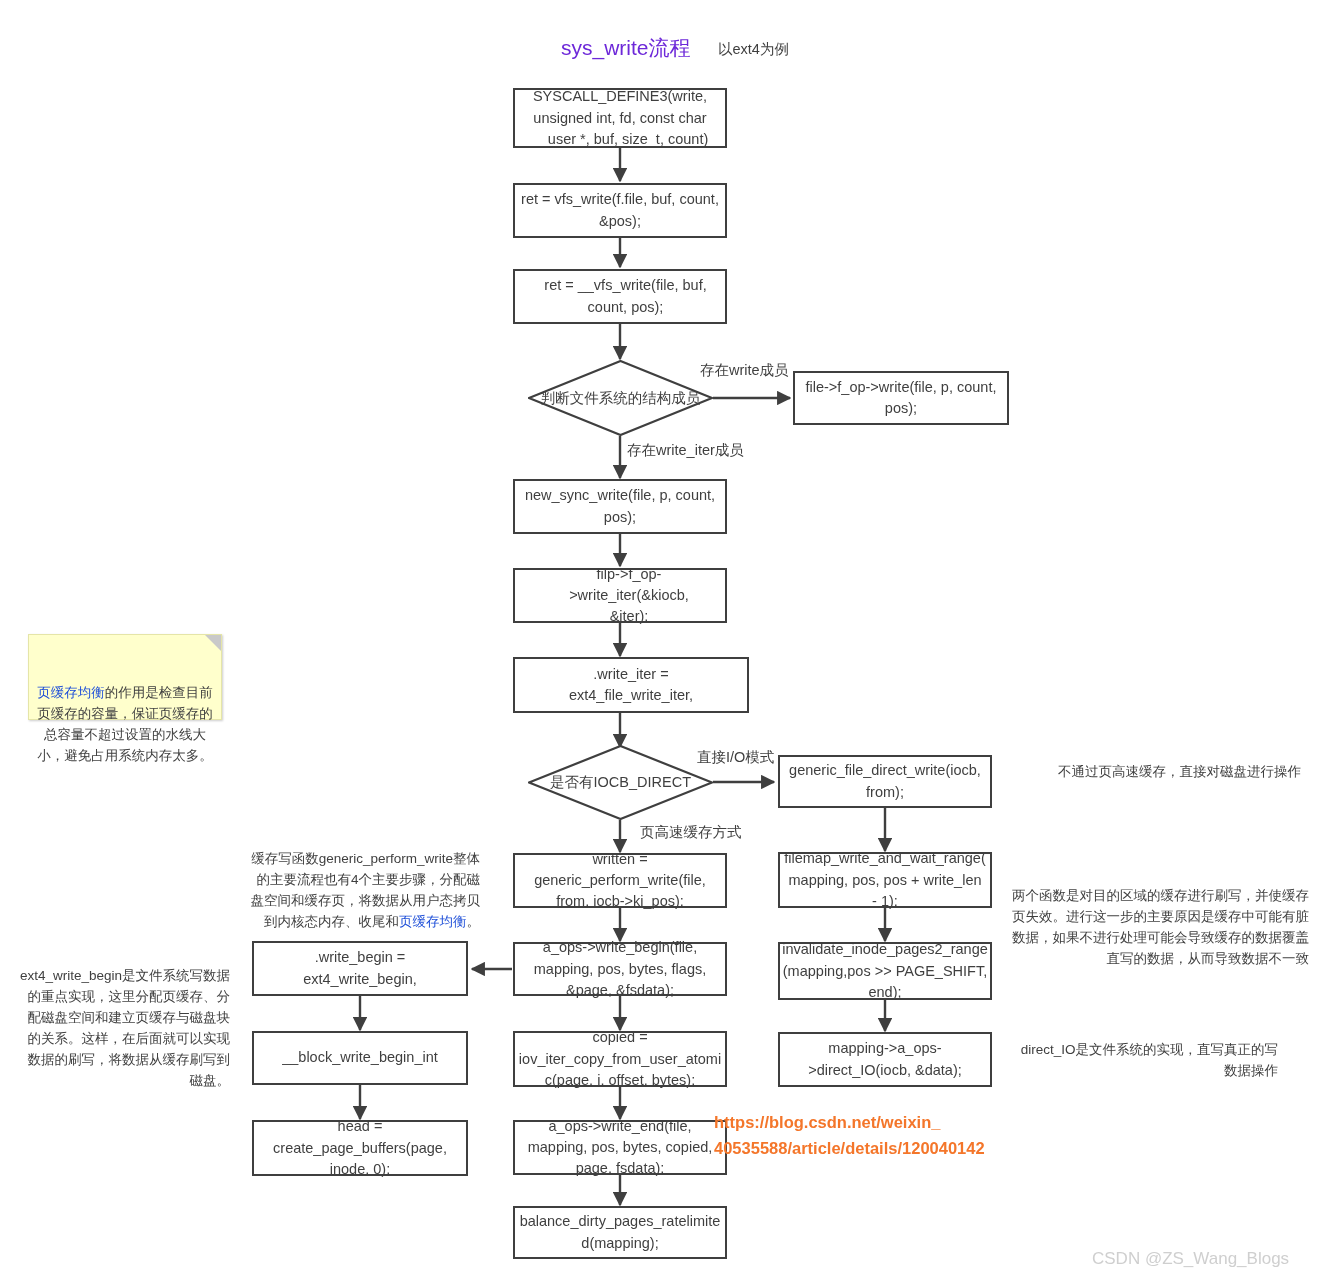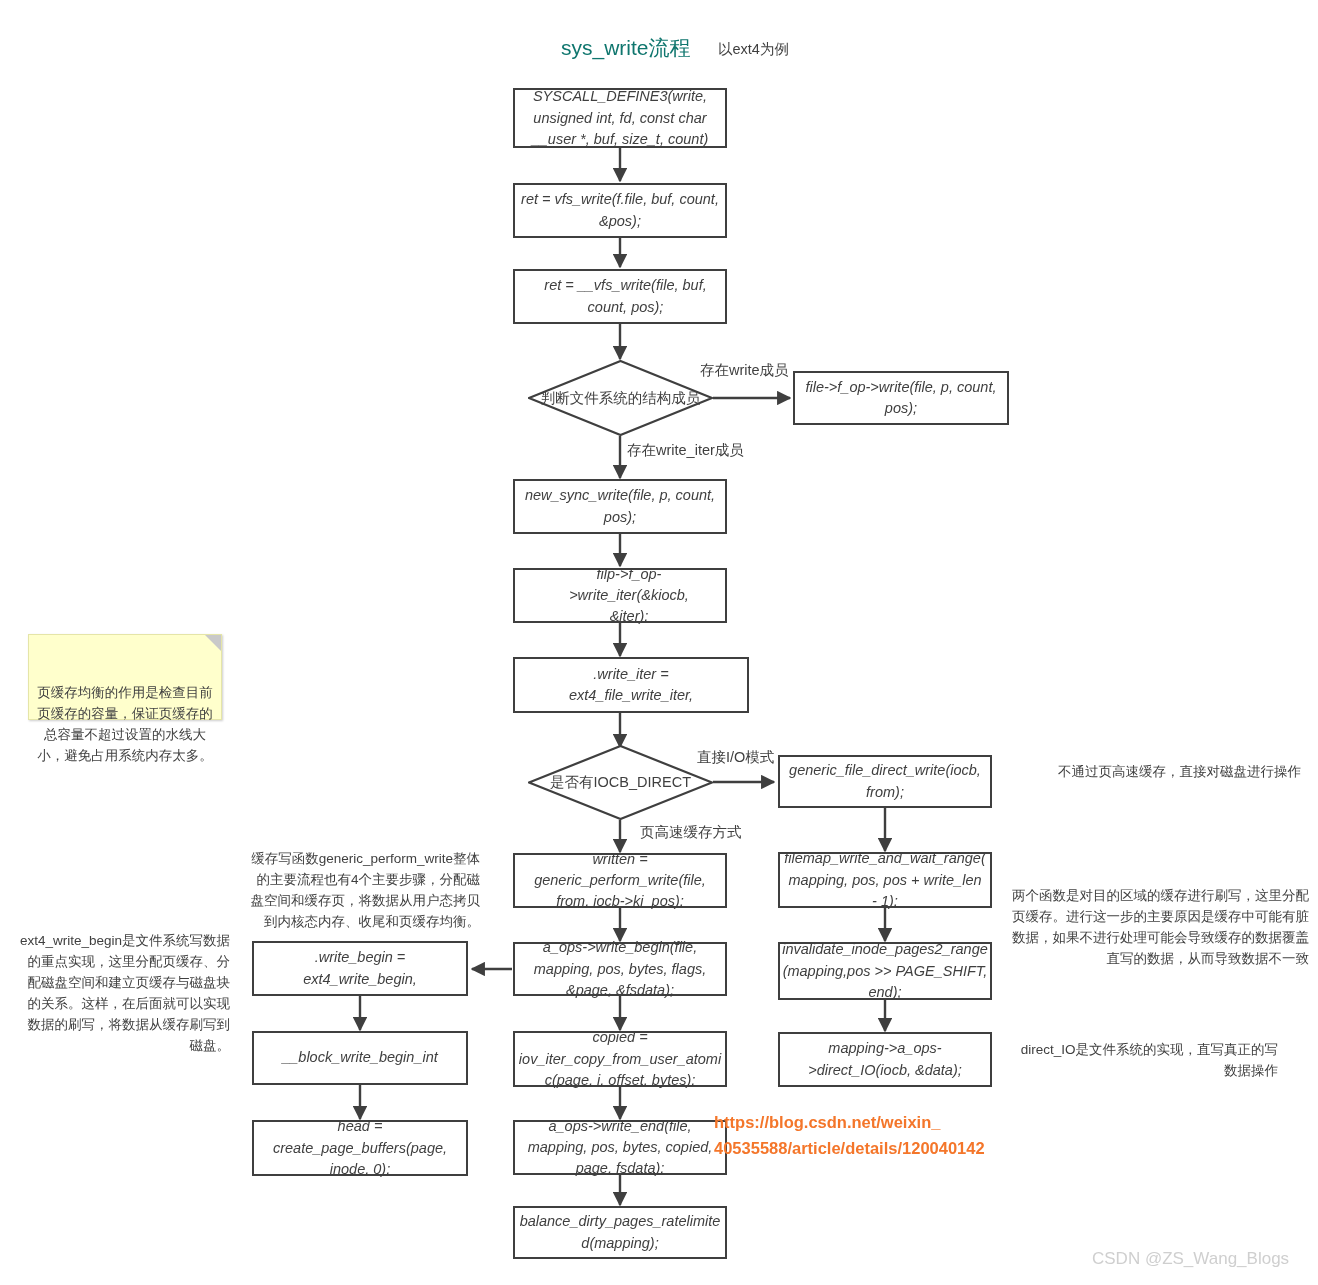--- a/index.html
+++ b/index.html
@@ -29,21 +29,20 @@
     display: flex;
     align-items: center;
     justify-content: center;
     text-align: center;
     font-size: 14.5px;
     line-height: 1.45;
     color: #3f3f3f;
     padding: 2px 6px;
     white-space: pre-line;
     z-index: 3;
-    font-style: italic;
   }
   .diamond {
     position: absolute;
     z-index: 3;
   }
   .diamond .dshape {
     position: absolute;
     left: 0; top: 0;
     width: 100%;
     height: 100%;
@@ -65,21 +64,21 @@
     position: absolute;
     font-size: 14.5px;
     color: #3f3f3f;
     white-space: nowrap;
     z-index: 4;
     background: transparent;
   }
   .title {
     position: absolute;
     font-size: 21px;
-    color: #0f766e;
+    color: #6d28d9;
     white-space: nowrap;
     z-index: 4;
   }
   .subtitle {
     position: absolute;
     font-size: 14.5px;
     color: #3f3f3f;
     white-space: nowrap;
     z-index: 4;
   }
@@ -108,21 +107,21 @@
   }
   .sticky .corner {
     position: absolute;
     right: 0;
     top: 0;
     width: 0;
     height: 0;
     border-left: 16px solid transparent;
     border-top: 16px solid #c9c9c9;
   }
-  .hl-red { color: #404040; }
+  .hl-red { color: #1d4ed8; }
   .url {
     position: absolute;
     font-size: 16.5px;
     font-weight: bold;
     color: #f4762a;
     line-height: 1.55;
     white-space: pre-line;
     z-index: 6;
   }
   .watermark {
@@ -260,24 +259,24 @@
 <div class="edge-label" style="left:697px; top:748px;">直接I/O模式</div>
 <div class="edge-label" style="left:640px; top:823px;">页高速缓存方式</div>
 
 <div class="sticky" style="left:28px; top:634px; width:194px; height:86px;">
   <span class="corner"></span>
   <span class="hl-red">页缓存均衡</span><span>的作用是检查目前页缓存的容量，保证页缓存的总容量不超过设置的水线大小，避免占用系统内存太多。</span>
 </div>
 
 <div class="note" style="left:1003px; top:762px; width:298px;">不通过页高速缓存，直接对磁盘进行操作</div>
 
-<div class="note" style="left:1003px; top:886px; width:306px;">两个函数是对目的区域的缓存进行刷写，这里分配页缓存。进行这一步的主要原因是缓存中可能有脏数据，如果不进行处理可能会导致缓存的数据覆盖直写的数据，从而导致数据不一致</div>
+<div class="note" style="left:1003px; top:886px; width:306px;">两个函数是对目的区域的缓存进行刷写，并使缓存页失效。进行这一步的主要原因是缓存中可能有脏数据，如果不进行处理可能会导致缓存的数据覆盖直写的数据，从而导致数据不一致</div>
 
 <div class="note" style="left:1008px; top:1040px; width:270px;">direct_IO是文件系统的实现，直写真正的写数据操作</div>
 
 <div class="note" style="left:245px; top:849px; width:235px;"><span>缓存写函数generic_perform_write整体的主要流程也有4个主要步骤，分配磁盘空间和缓存页，将数据从用户态拷贝到内核态内存、收尾和</span><span class="hl-red">页缓存均衡</span><span>。</span></div>
 
-<div class="note" style="left:18px; top:931px; width:212px;">ext4_write_begin是文件系统写数据的重点实现，这里分配页缓存、分配磁盘空间和建立页缓存与磁盘块的关系。这样，在后面就可以实现数据的刷写，将数据从缓存刷写到磁盘。</div>
+<div class="note" style="left:18px; top:966px; width:212px;">ext4_write_begin是文件系统写数据的重点实现，这里分配页缓存、分配磁盘空间和建立页缓存与磁盘块的关系。这样，在后面就可以实现数据的刷写，将数据从缓存刷写到磁盘。</div>
 
 <div class="url" style="left:714px; top:1110px;">https://blog.csdn.net/weixin_
 40535588/article/details/120040142</div>
 
 <div class="watermark" style="left:1092px; top:1249px;">CSDN @ZS_Wang_Blogs</div>
 
 </body></html>

